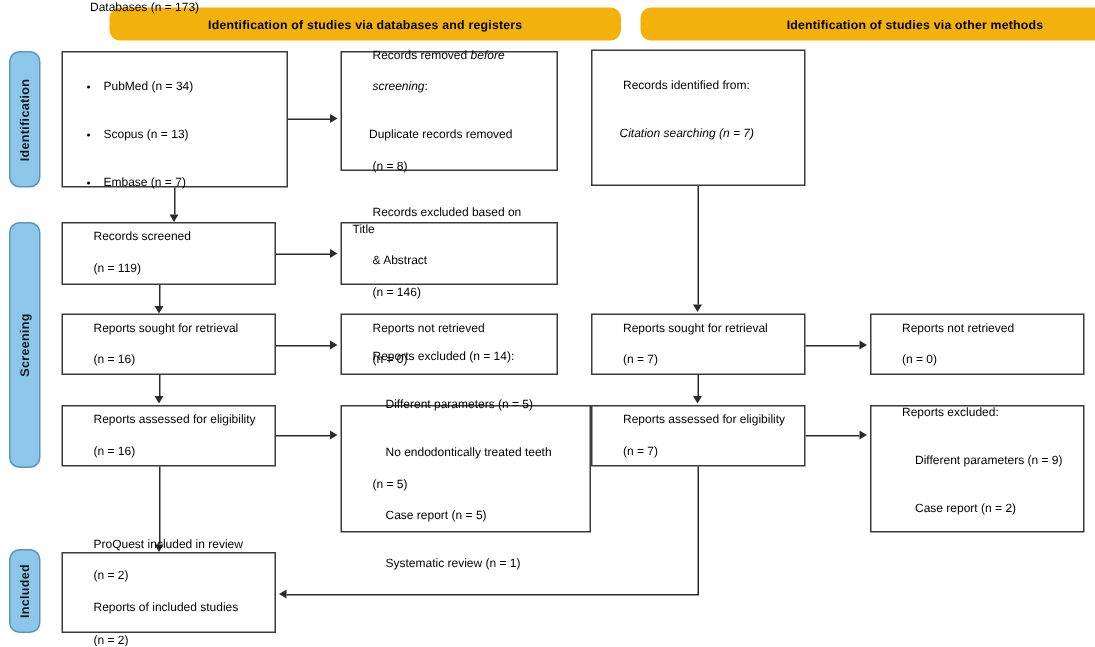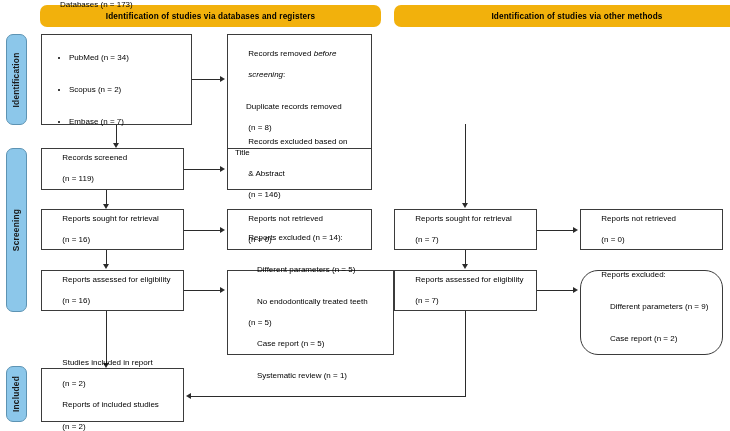--- a/index.html
+++ b/index.html
@@ -26,20 +26,21 @@
     border-radius: 7px;
     color: #000000;
     font-size: 8.2px;
     font-weight: bold;
     letter-spacing: 0.15px;
     display: flex;
     align-items: center;
     justify-content: center;
     text-align: center;
     box-sizing: border-box;
+    margin-left: 33px;
   }
 
   
   .stage {
     position: absolute;
     background: #8CC7EA;
     border: 1px solid #5d93b3;
     border-radius: 7px;
     box-sizing: border-box;
     display: flex;
@@ -141,28 +142,28 @@
   <div class="stage" style="left:6px; top:366px; width:21px; height:56px;">
     <span>Included</span>
   </div>
 
   <div class="box" style="left:41px; top:34px; width:151px; height:91px;">
     <div class="txt">
       <br>
       <span class="indent1">Databases (n = 173)</span>
       <ul class="bullets">
         <li>PubMed (n = 34)</li>
-        <li>Scopus (n = 2)</li>
+        <li>Scopus (n = 13)</li>
         <li>Embase (n = 7)</li>
         <li>ProQuest (n = 122)</li>
       </ul>
     </div>
   </div>
 
-  <div class="box" style="left:227px; top:34px; width:145px; height:115px;">
+  <div class="box" style="left:227px; top:34px; width:145px; height:80px;">
     <div class="txt">
       <span>Records removed </span><span class="ital">before</span><br>
       <span class="ital">screening</span><span>:</span><br>
       <span class="indent1">Duplicate records removed</span>
       <span>(n = 8)</span>
     </div>
   </div>
 
   <div class="ln h" style="left:192px; top:79px; width:28px;"></div>
   <div class="arrow-r" style="left:220px; top:75.8px;"></div>
@@ -230,27 +231,33 @@
   </div>
 
   <div class="ln h" style="left:184px; top:290px; width:36px;"></div>
   <div class="arrow-r" style="left:220px; top:286.8px;"></div>
 
   <div class="ln v" style="left:106px; top:311px; height:52px;"></div>
   <div class="arrow-d" style="left:102.8px; top:363px;"></div>
 
   <div class="box" style="left:41px; top:368px; width:143px; height:54px;">
     <div class="txt">
-      <span>Studies included in report</span><br>
+      <span>ProQuest included in review</span><br>
       <span>(n = 2)</span><br>
       <span>Reports of included studies</span><br>
       <span>(n = 2)</span>
     </div>
   </div>
 
+  <div class="box" style="left:394px; top:33px; width:143px; height:91px;">
+    <div class="txt">
+      <span>Records identified from:</span><br>
+      <span class="indent1 ital">Citation searching (n = 7)</span>
+    </div>
+  </div>
 
   <div class="ln v" style="left:465px; top:124px; height:79px;"></div>
   <div class="arrow-d" style="left:461.8px; top:203px;"></div>
 
   <div class="box" style="left:394px; top:209px; width:143px; height:41px;">
     <div class="txt">
       <span>Reports sought for retrieval</span><br>
       <span>(n = 7)</span>
     </div>
   </div>
@@ -268,21 +275,21 @@
   <div class="ln v" style="left:465px; top:250px; height:14px;"></div>
   <div class="arrow-d" style="left:461.8px; top:264px;"></div>
 
   <div class="box" style="left:394px; top:270px; width:143px; height:41px;">
     <div class="txt">
       <span>Reports assessed for eligibility</span><br>
       <span>(n = 7)</span>
     </div>
   </div>
 
-  <div class="box" style="left:580px; top:270px; width:143px; height:85px;border-radius:18px;">
+  <div class="box" style="left:580px; top:270px; width:143px; height:85px;">
     <div class="txt">
       <span>Reports excluded:</span><br>
       <span class="indent2">Different parameters (n = 9)</span>
       <span class="indent2">Case report (n = 2)</span>
     </div>
   </div>
 
   <div class="ln h" style="left:537px; top:290px; width:36px;"></div>
   <div class="arrow-r" style="left:573px; top:286.8px;"></div>
 

